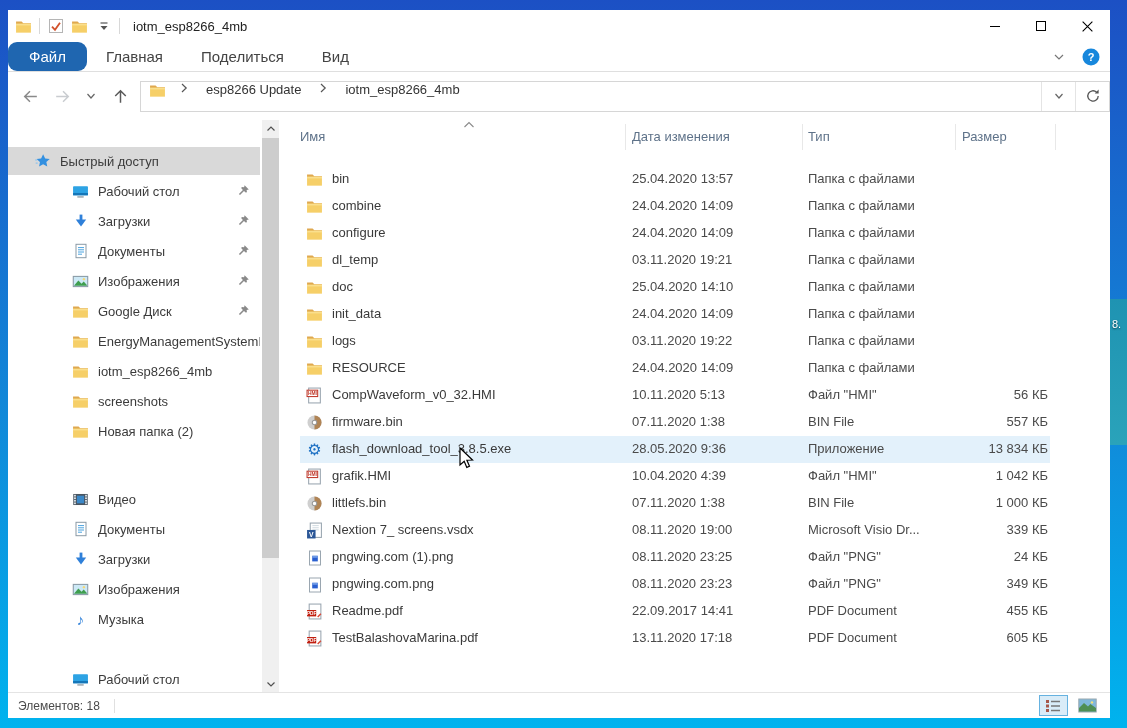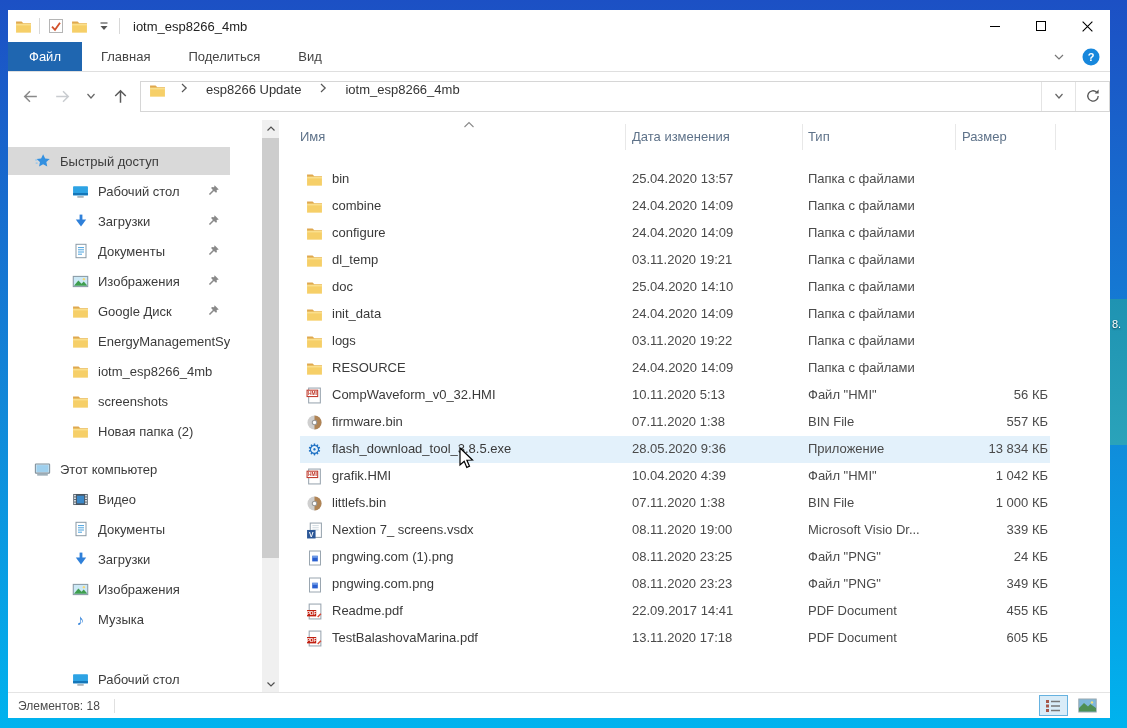--- a/index.html
+++ b/index.html
@@ -16,39 +16,39 @@
   .titlebar{ position:absolute; left:0; top:0; right:0; height:32px; background:#fff; display:flex; align-items:center; }
   .qat{ display:flex; align-items:center; gap:7px; padding-left:7px; }
   .qat .sep{ width:1px; height:16px; background:#d8d8d8; }
   .qicon{ width:17px; height:17px; display:inline-flex; align-items:center; justify-content:center; }
   .win-title{ margin-left:6px; color:#222; font-size:13px; white-space:nowrap; }
   .controls{ position:absolute; right:0; top:0; height:32px; display:flex; }
   .ctrl{ width:46px; height:32px; display:flex; align-items:center; justify-content:center; background:#fff; border:none; }
 
   
   .ribbon{ position:absolute; left:0; top:32px; right:0; height:30px; background:#fff; border-bottom:1px solid #dfdfdf; display:flex; align-items:stretch; }
-  .tab{ padding:0 19px; display:flex; align-items:center; color:#444; font-size:13px; }
+  .tab{ padding:0 19px; display:flex; align-items:center; color:#444; font-size:15px;border-radius:9px; }
   .tab.active{ background:#1f66b0; color:#fff; padding:0 21px; }
   .ribbon-right{ position:absolute; right:10px; top:0; height:30px; display:flex; align-items:center; gap:16px; }
 
   
   .addr-row{ position:absolute; left:0; top:62px; right:0; height:48px; background:#fff; display:flex; align-items:center; }
   .nav-btns{ display:flex; align-items:center; gap:12px; padding:0 10px 0 12px; }
   .navic{ width:20px; height:20px; display:flex; align-items:center; justify-content:center; }
   .navic.small{ width:14px; }
   .addr-box{ height:31px; border:1px solid #d6d6d6; flex:1; display:flex; align-items:stretch; background:#fff; }
   .crumbs{ flex:1; display:flex; align-items:flex-start; gap:12px; padding-left:8px; overflow:hidden; white-space:nowrap; }
   .crumb{ color:#333; padding:0 4px; }
   .addr-dd,.addr-refresh{ width:34px; display:flex; align-items:center; justify-content:center; border-left:1px solid #e4e4e4; }
   .search-box{ width:197px; height:31px; border:1px solid #d6d6d6; margin:0 10px 0 6px; display:flex; align-items:center; gap:10px; padding-left:14px; color:#6c7a89; background:#fff; white-space:nowrap; overflow:hidden; }
 
   
   .content{ position:absolute; left:0; top:110px; right:0; bottom:26px; background:#fff; }
   .sidebar{ position:absolute; left:0; top:0; width:252px; bottom:0; overflow:hidden; }
-  .side-item{ position:absolute; left:0; width:222px; height:28px; display:flex; align-items:center; gap:9px; }
+  .side-item{ position:absolute; left:0; width:252px; height:28px; display:flex; align-items:center; gap:9px; }
   .side-item .lbl{ white-space:nowrap; overflow:hidden; flex:1; color:#3b3b3b; }
   .side-item.section{ padding-left:26px; }
   .side-item.child{ padding-left:64px; }
   .side-item.selected{ background:#d9d9d9; }
   .sicon{ width:17px; height:17px; flex:0 0 17px; display:flex; align-items:center; justify-content:center; }
   .pin{ width:14px; height:14px; margin-right:10px; flex:0 0 14px; }
   .side-scroll{ position:absolute; left:254px; top:0; width:17px; bottom:0; background:#f0f0f0; }
   .side-scroll .thumb{ position:absolute; left:0; top:18px; width:17px; height:420px; background:#cdcdcd; }
   .scroll-arrow{ position:absolute; left:0; width:17px; height:17px; display:flex; align-items:center; justify-content:center; background:#f0f0f0; }
 
@@ -337,30 +337,20 @@
         <div class="side-item child" style="top: 297px;">
           <span class="sicon">
             <svg width="17" height="17" viewBox="0 0 16 16">
               <path d="M1 3.2h5.2l1.6 1.8H15v1H1z" fill="#dfa84f"></path>
               <path d="M1 5.4h14v8.4H1z" fill="#f6cf68"></path>
               <path d="M1 5.4h14v1.6H1z" fill="#fadf8d"></path>
             </svg>
           </span>
           <span class="lbl">Новая папка (2)</span>
         </div>
-        <div class="side-item section" style="top: 335px;">
-          <span class="sicon">
-            <svg width="17" height="17" viewBox="0 0 16 16">
-              <rect x="1.3" y="2.8" width="13.4" height="8.6" rx="0.6" fill="#d6e7f2" stroke="#7e8f9a"></rect>
-              <rect x="2.4" y="3.9" width="11.2" height="6.4" fill="#9fd0ee"></rect>
-              <rect x="3" y="12.2" width="10" height="1.6" fill="#9fb0ba"></rect>
-            </svg>
-          </span>
-          <span class="lbl">Этот компьютер</span>
-        </div>
         <div class="side-item child" style="top: 365px;">
           <span class="sicon">
             <svg width="17" height="17" viewBox="0 0 16 16">
               <rect x="1.2" y="2.8" width="13.6" height="10.4" fill="#4a5560"></rect>
               <rect x="2" y="3.6" width="1.6" height="1.6" fill="#e8eef2"></rect>
               <rect x="2" y="6" width="1.6" height="1.6" fill="#e8eef2"></rect>
               <rect x="2" y="8.4" width="1.6" height="1.6" fill="#e8eef2"></rect>
               <rect x="2" y="10.8" width="1.6" height="1.6" fill="#e8eef2"></rect>
               <rect x="12.4" y="3.6" width="1.6" height="1.6" fill="#e8eef2"></rect>
               <rect x="12.4" y="6" width="1.6" height="1.6" fill="#e8eef2"></rect>

